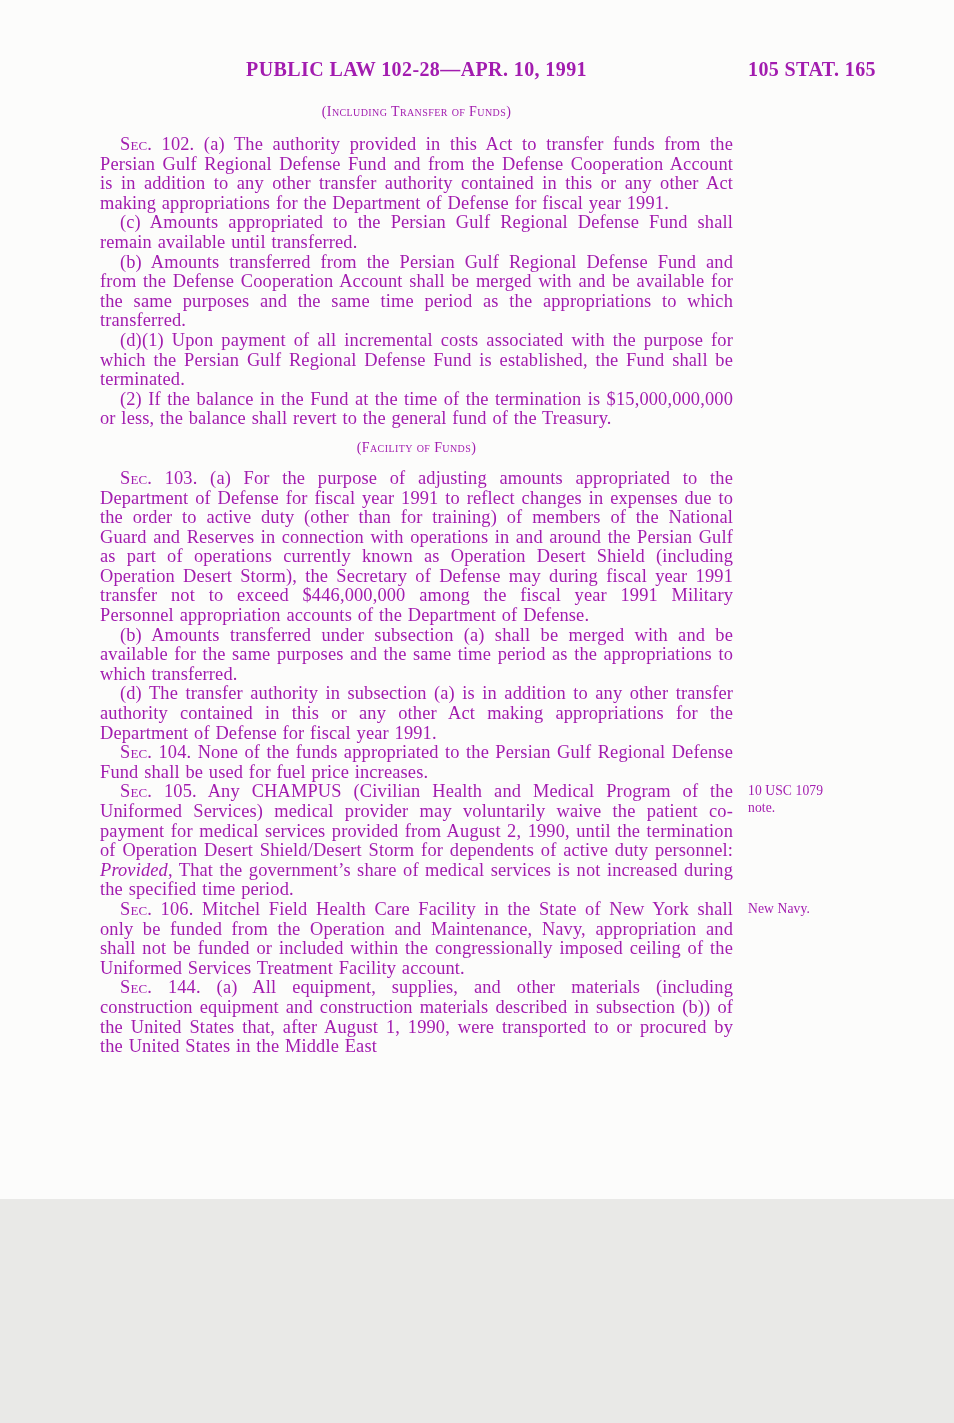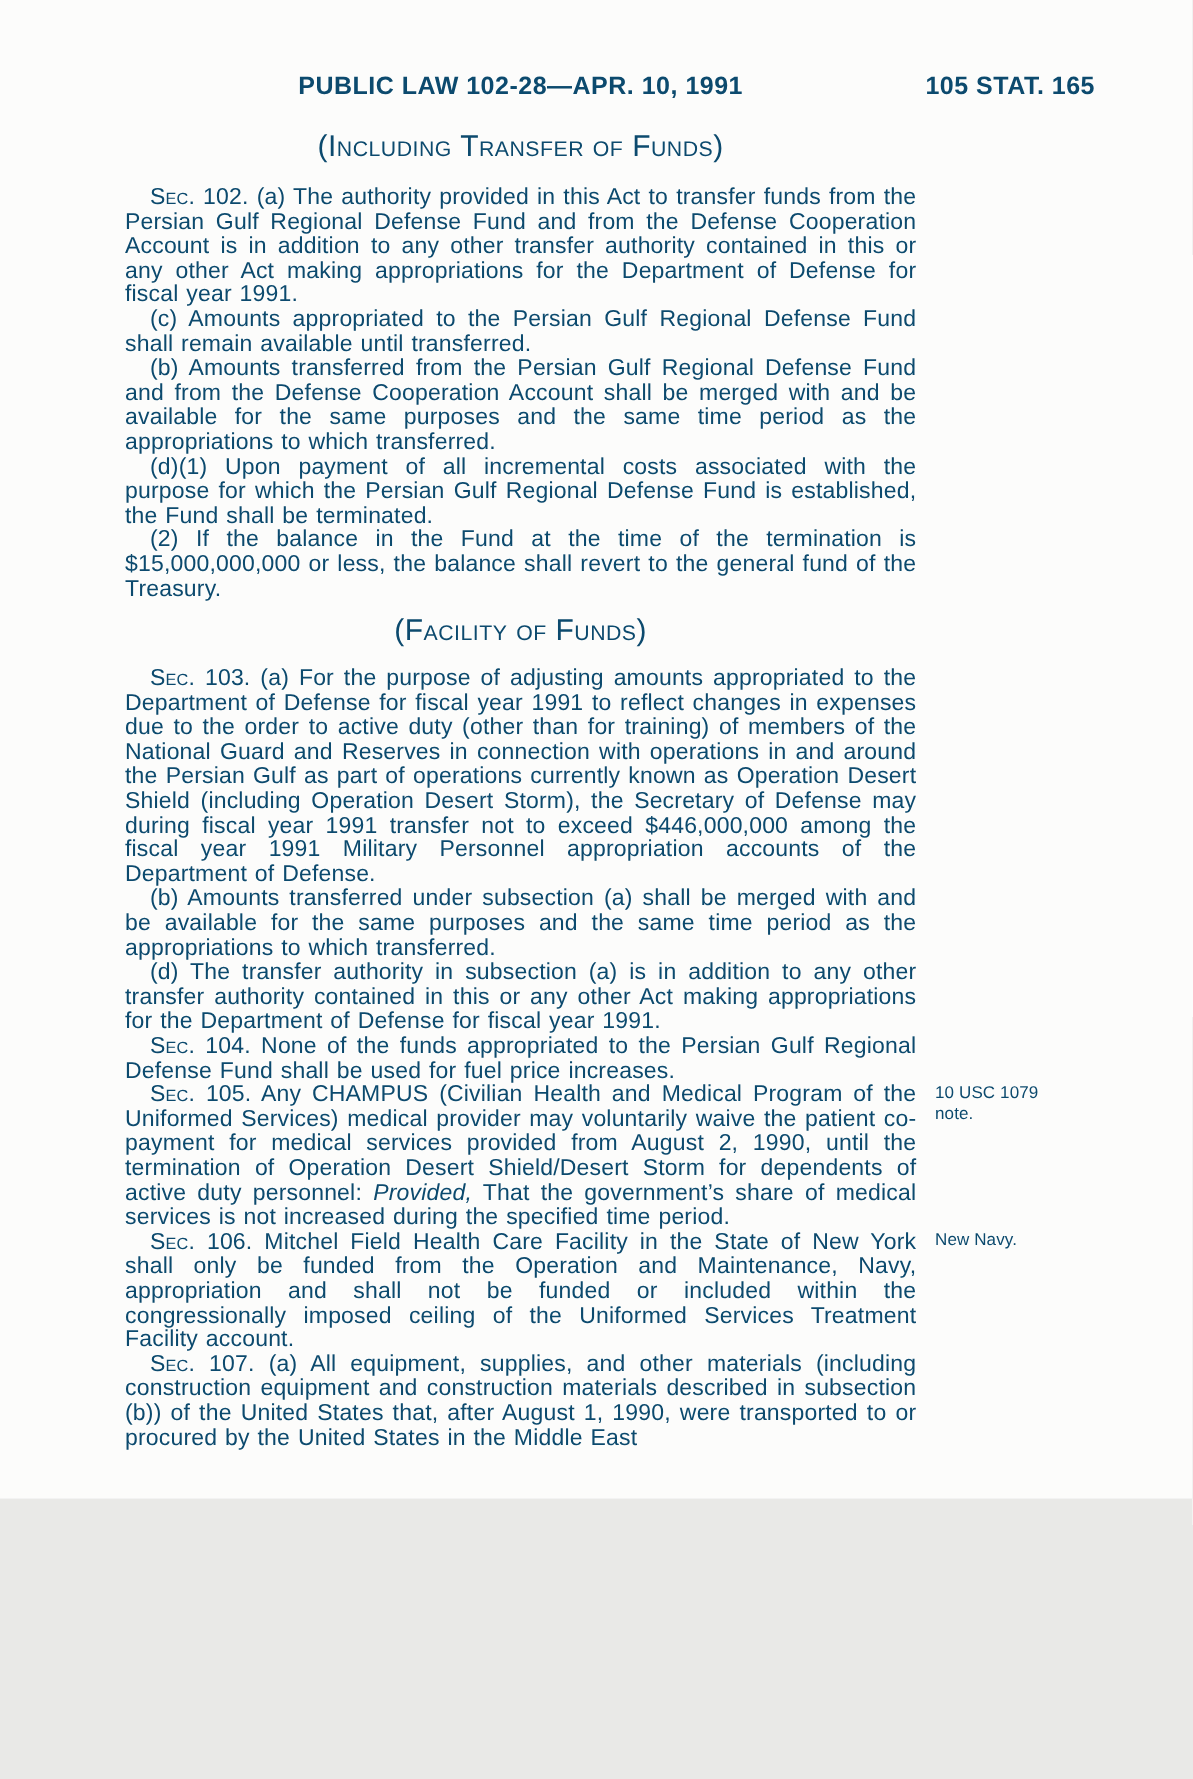--- a/index.html
+++ b/index.html
@@ -6,22 +6,22 @@
     margin: 0;
     padding: 0;
     background: #e9e9e7;
   }
   .page {
     position: relative;
     width: 954px;
     height: 1199px;
     margin: 0 auto;
     background: #fcfcfb;
-    color: #0c4a6e;
-    font-family: Liberation Sans, sans-serif;
+    color: #a21caf;
+    font-family: Liberation Serif, serif;
     overflow: hidden;
   }
   .law-title {
     position: absolute;
     top: 58px;
     left: 100px;
     width: 633px;
     text-align: center;
     font-weight: bold;
     font-size: 20px;
@@ -39,21 +39,21 @@
   }
   .content {
     position: absolute;
     top: 104px;
     left: 100px;
     width: 633px;
   }
   .section-heading {
     text-align: center;
     font-variant: small-caps;
-    font-size: 24px;
+    font-size: 14px;
     font-weight: 500;
     letter-spacing: 0.4px;
     margin: 11px 0 13px 0;
   }
   .content .section-heading:first-child {
     margin-top: 0;
     margin-bottom: 15px;
   }
   .para {
     position: relative;
@@ -95,15 +95,15 @@
       <p class="para"><span>(b) Amounts transferred from the Persian Gulf Regional Defense Fund and from the Defense Cooperation Account shall be merged with and be available for the same purposes and the same time period as the appropriations to which transferred.</span></p>
       <p class="para"><span>(d)(1) Upon payment of all incremental costs associated with the purpose for which the Persian Gulf Regional Defense Fund is established, the Fund shall be terminated.</span></p>
       <p class="para"><span>(2) If the balance in the Fund at the time of the termination is $15,000,000,000 or less, the balance shall revert to the general fund of the Treasury.</span></p>
       <div class="section-heading">(Facility of Funds)</div>
       <p class="para"><span class="sc">Sec. 103.</span><span> (a) For the purpose of adjusting amounts appropriated to the Department of Defense for fiscal year 1991 to reflect changes in expenses due to the order to active duty (other than for training) of members of the National Guard and Reserves in connection with operations in and around the Persian Gulf as part of operations currently known as Operation Desert Shield (including Operation Desert Storm), the Secretary of Defense may during fiscal year 1991 transfer not to exceed $446,000,000 among the fiscal year 1991 Military Personnel appropriation accounts of the Department of Defense.</span></p>
       <p class="para"><span>(b) Amounts transferred under subsection (a) shall be merged with and be available for the same purposes and the same time period as the appropriations to which transferred.</span></p>
       <p class="para"><span>(d) The transfer authority in subsection (a) is in addition to any other transfer authority contained in this or any other Act making appropriations for the Department of Defense for fiscal year 1991.</span></p>
       <p class="para"><span class="sc">Sec. 104.</span><span> None of the funds appropriated to the Persian Gulf Regional Defense Fund shall be used for fuel price increases.</span></p>
       <p class="para"><span class="sc">Sec. 105.</span><span> Any CHAMPUS (Civilian Health and Medical Program of the Uniformed Services) medical provider may voluntarily waive the patient co-payment for medical services provided from August 2, 1990, until the termination of Operation Desert Shield/Desert Storm for dependents of active duty personnel: </span><span class="it">Provided,</span><span> That the government’s share of medical services is not increased during the specified time period.</span><span class="margin-note">10 USC 1079 note.</span></p>
       <p class="para"><span class="sc">Sec. 106.</span><span> Mitchel Field Health Care Facility in the State of New York shall only be funded from the Operation and Maintenance, Navy, appropriation and shall not be funded or included within the congressionally imposed ceiling of the Uniformed Services Treatment Facility account.</span><span class="margin-note">New Navy.</span></p>
-      <p class="para"><span class="sc">Sec. 107.</span><span> (a) All equipment, supplies, and other materials (including construction equipment and construction materials described in subsection (b)) of the United States that, after August 1, 1990, were transported to or procured by the United States in the Middle East</span></p>
+      <p class="para"><span class="sc">Sec. 144.</span><span> (a) All equipment, supplies, and other materials (including construction equipment and construction materials described in subsection (b)) of the United States that, after August 1, 1990, were transported to or procured by the United States in the Middle East</span></p>
     </div>
 </div>
 
 </body></html>

